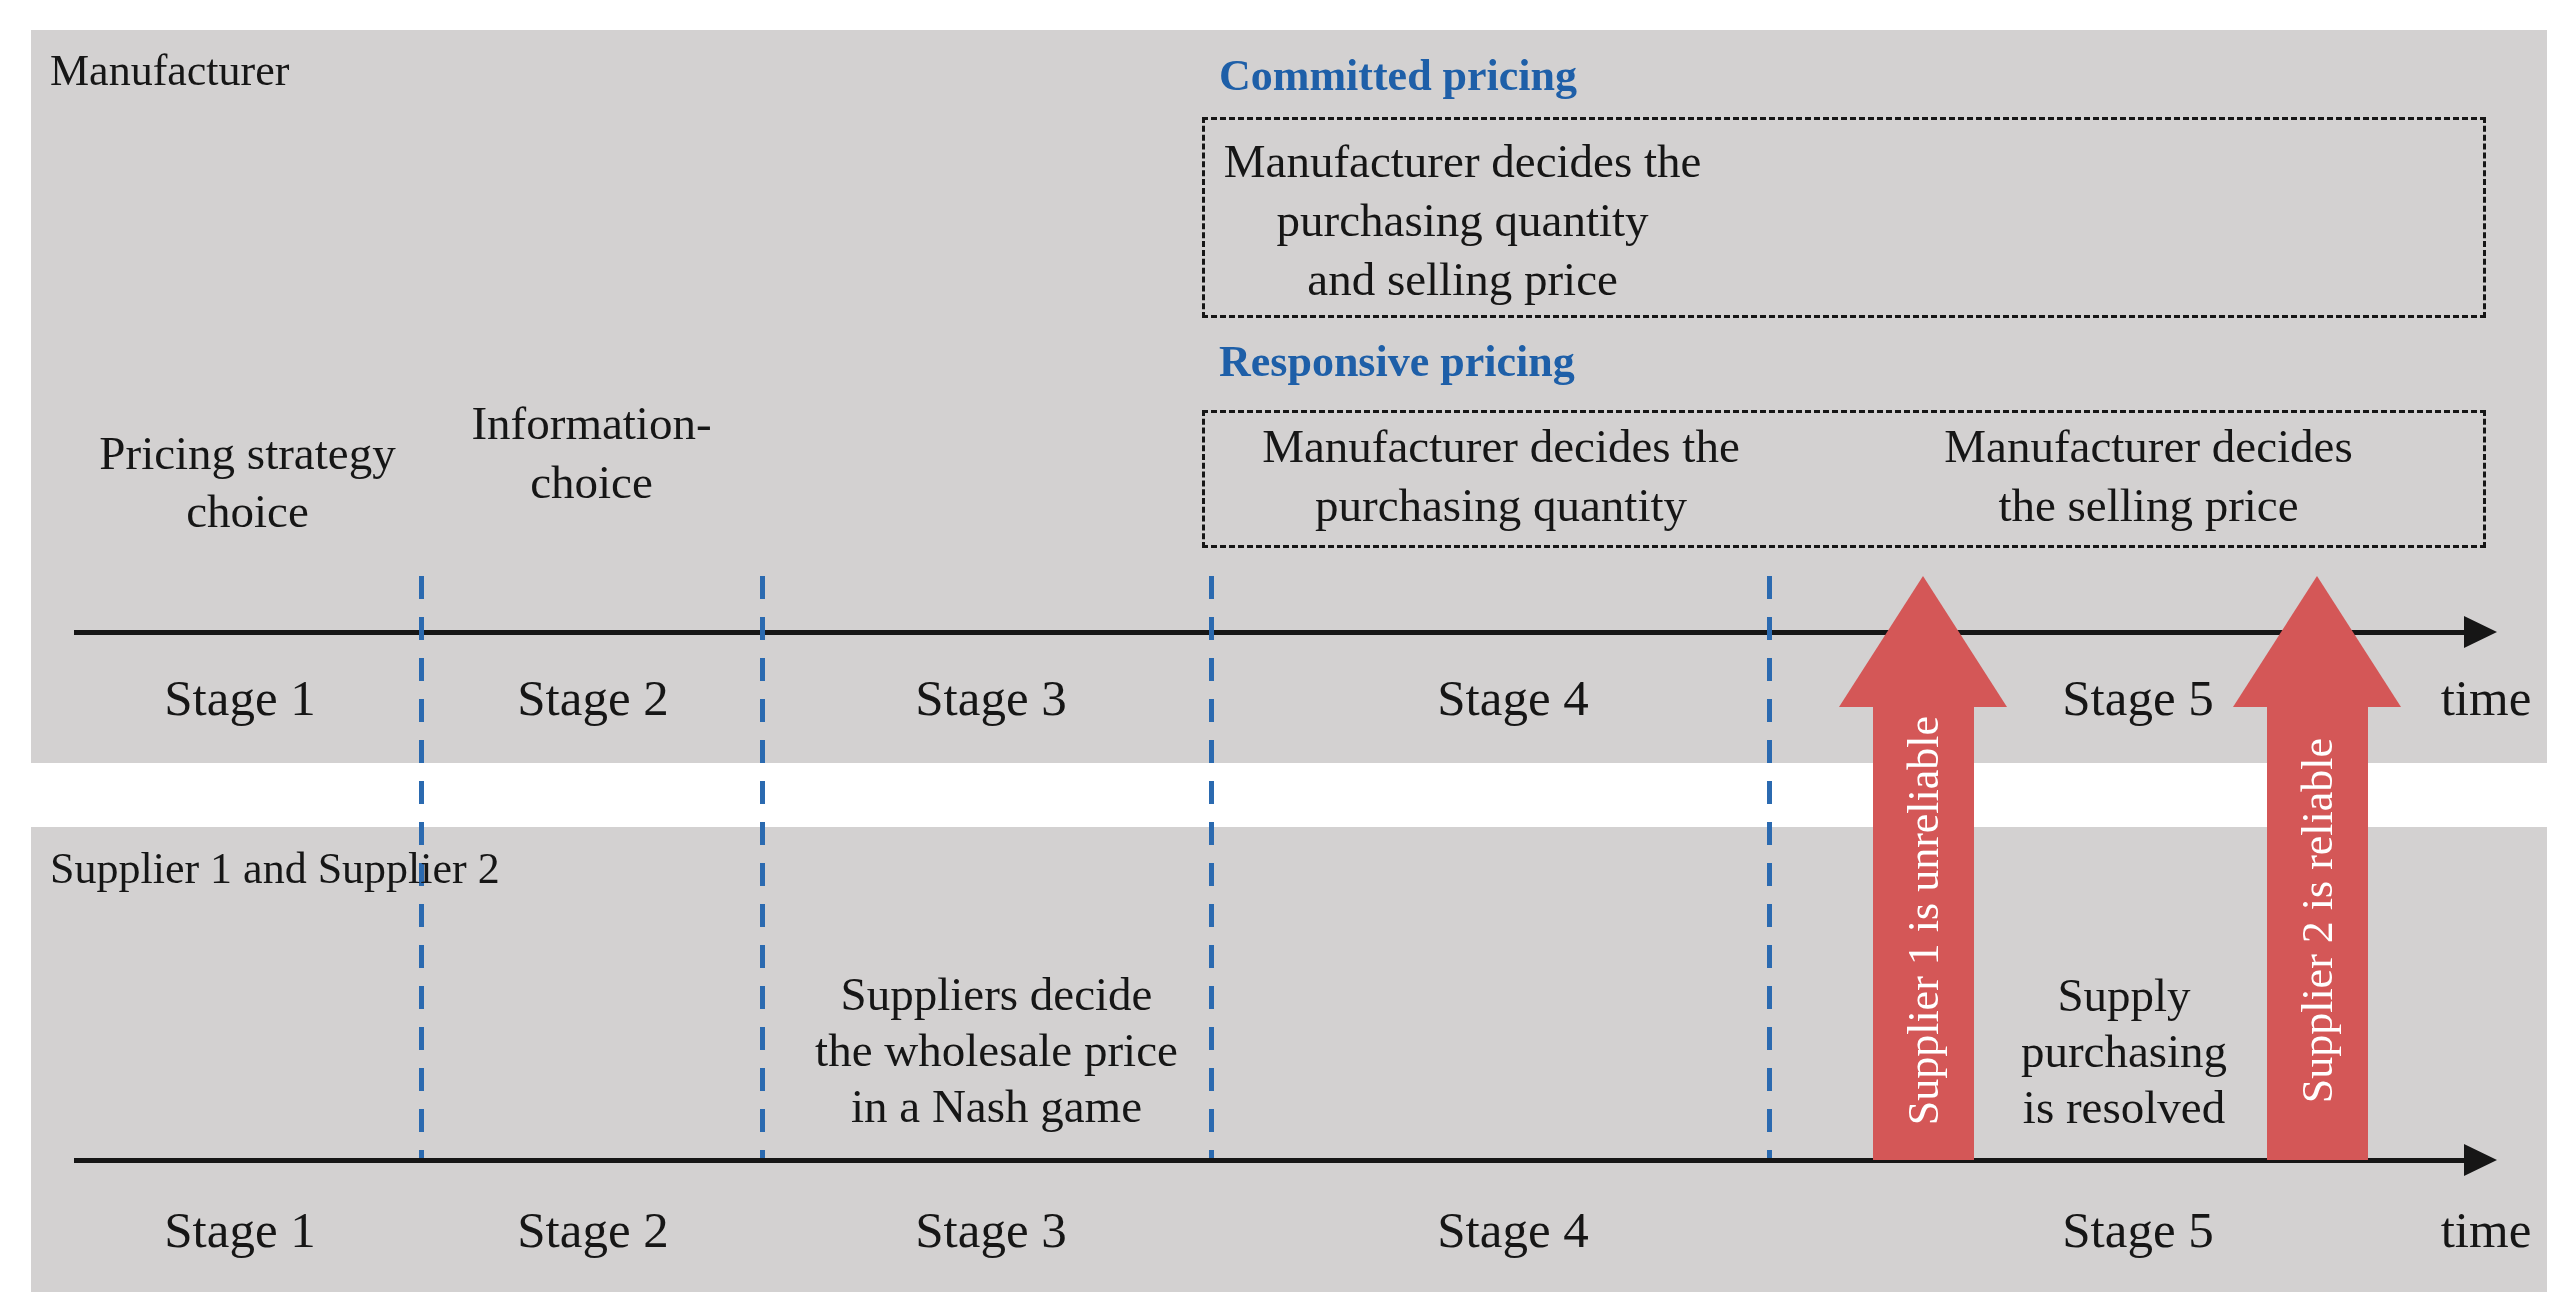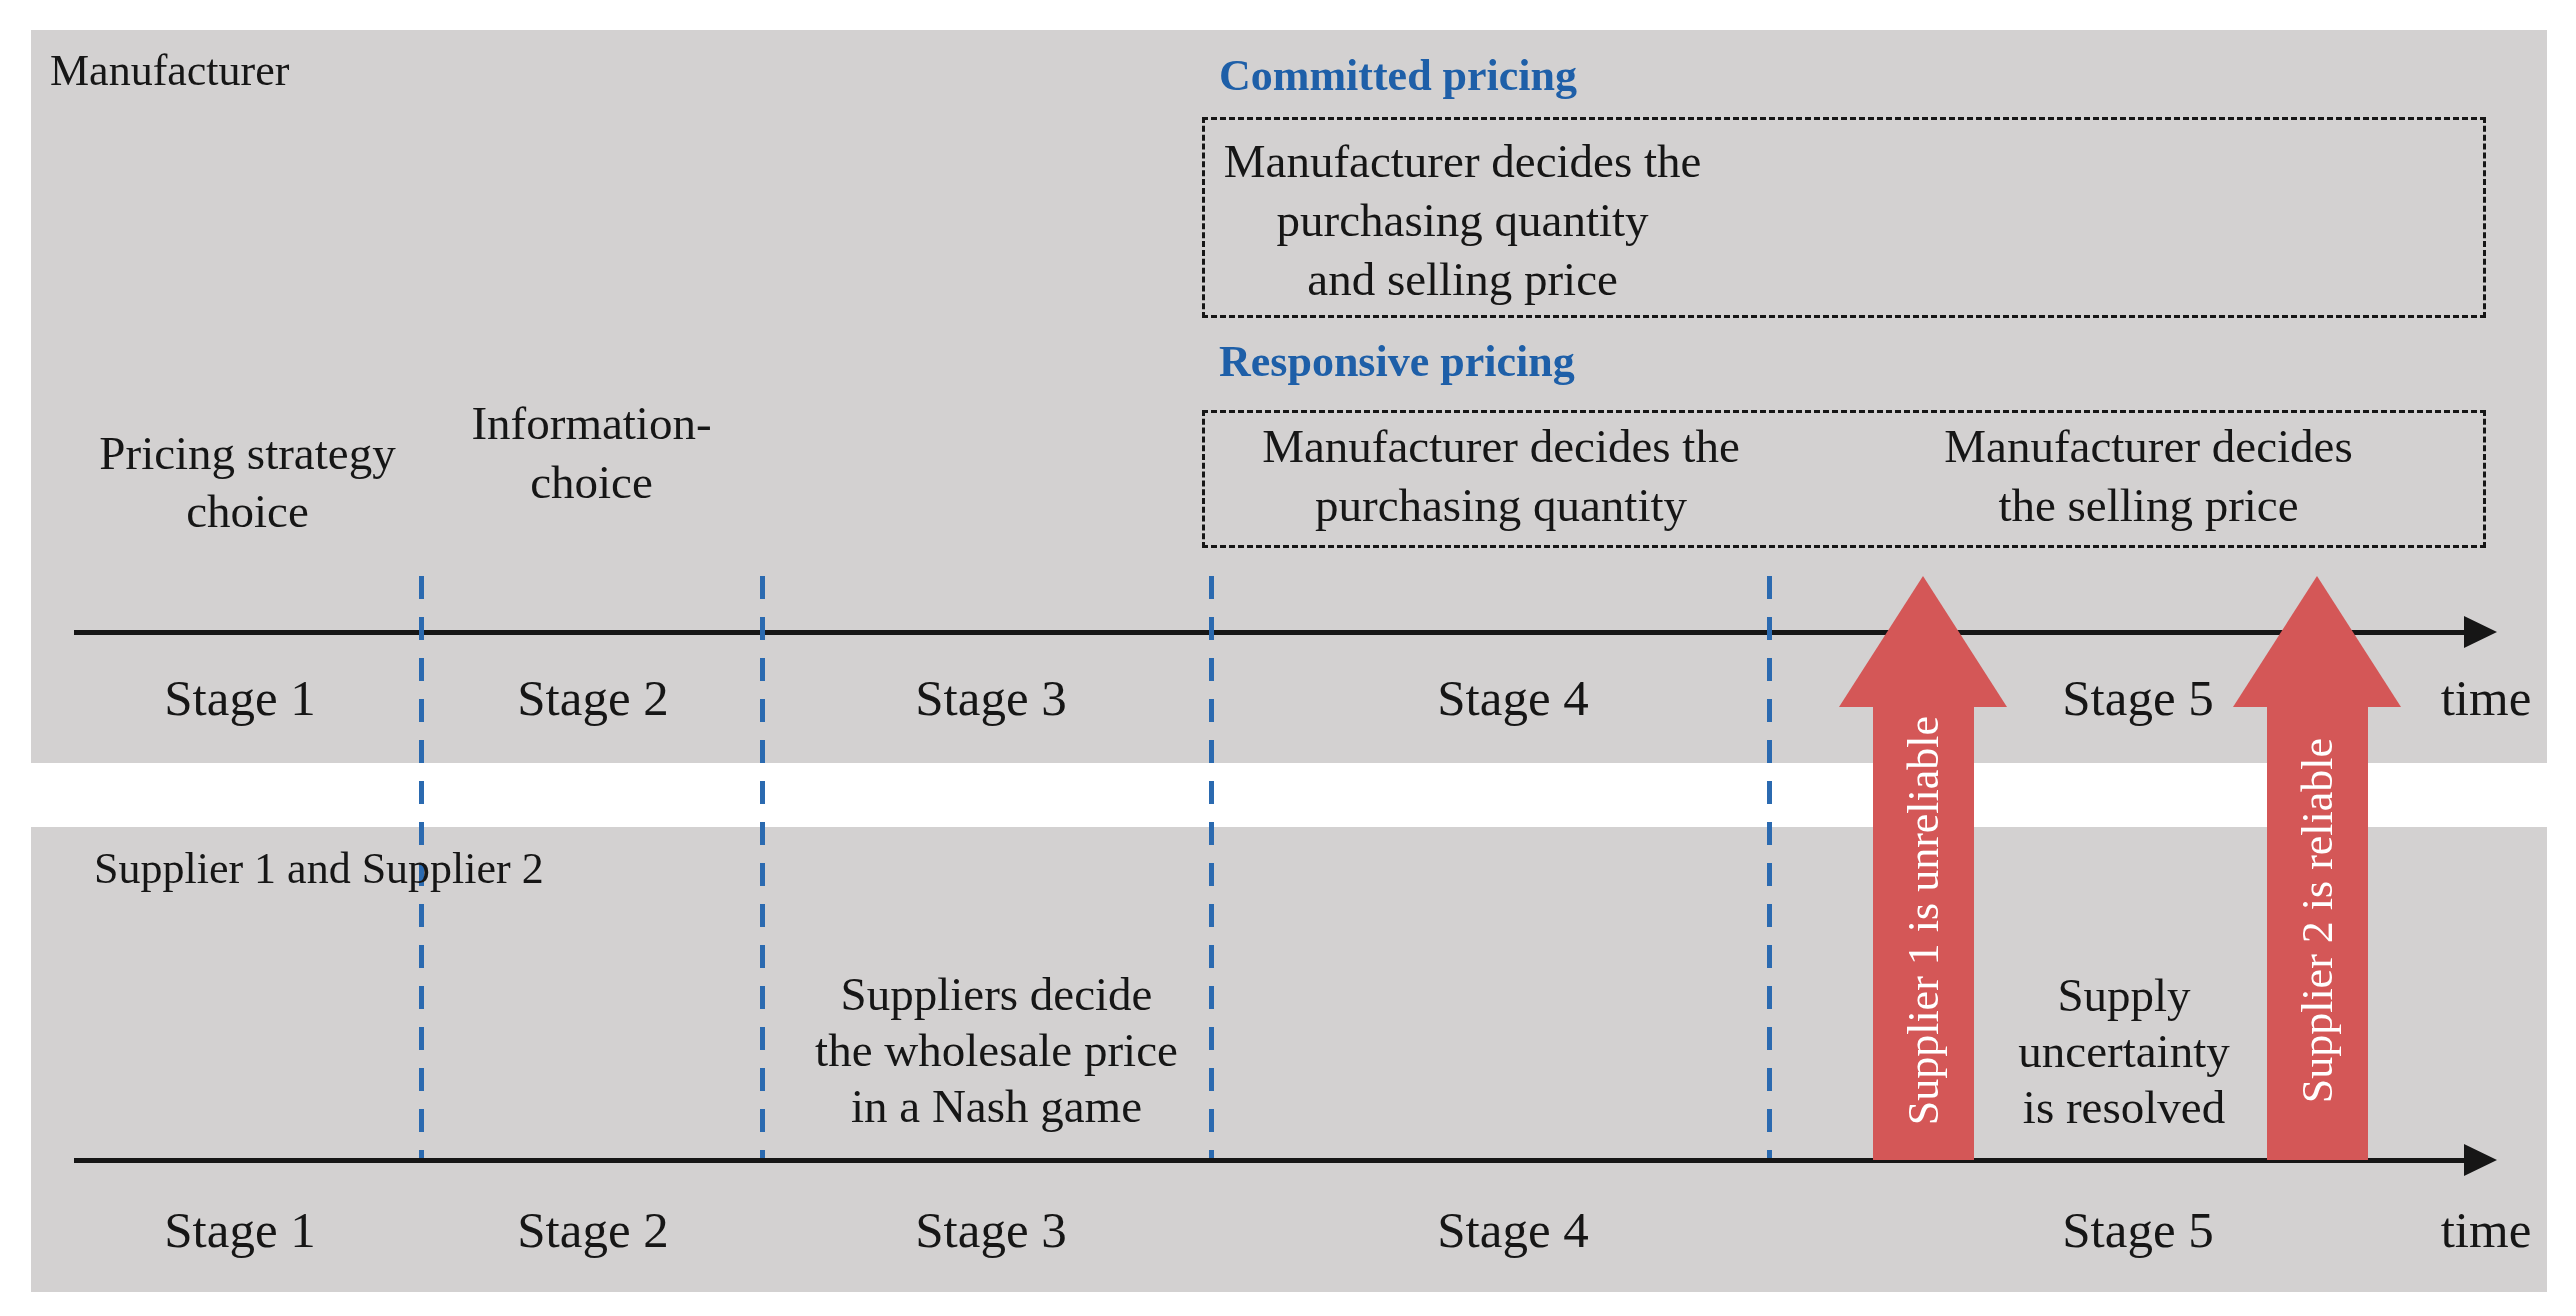--- a/index.html
+++ b/index.html
@@ -98,31 +98,31 @@
   <div class="stage-label row-top" style="left:991px;">Stage 3</div>
   <div class="stage-label row-top" style="left:1513px;">Stage 4</div>
   <div class="stage-label row-top" style="left:2138px;">Stage 5</div>
   <div class="stage-label row-top" style="left:2486px;">time</div>
 
   <div class="vline" style="left:419px;"></div>
   <div class="vline" style="left:760px;"></div>
   <div class="vline" style="left:1209px;"></div>
   <div class="vline" style="left:1767px;"></div>
 
-  <div class="txt title" style="left:50px; top:841px;margin-left:44px;">Supplier 1 and Supplier 2</div>
+  <div class="txt title" style="left:50px; top:841px;">Supplier 1 and Supplier 2</div>
 
   <div class="txt center-block" style="left:745px; top:966px; width:503px; line-height:56px;">
     <div>Suppliers decide</div>
     <div>the wholesale price</div>
     <div>in a Nash game</div>
   </div>
 
   <div class="txt center-block" style="left:1911px; top:967px; width:426px; line-height:56px;">
     <div>Supply</div>
-    <div>uncertainty</div>
+    <div>purchasing</div>
     <div>is resolved</div>
   </div>
 
   <div class="timeline tl-bottom"></div>
   <div class="arrowhead ah-bottom"></div>
 
   <div class="stage-label row-bottom" style="left:240px;">Stage 1</div>
   <div class="stage-label row-bottom" style="left:593px;">Stage 2</div>
   <div class="stage-label row-bottom" style="left:991px;">Stage 3</div>
   <div class="stage-label row-bottom" style="left:1513px;">Stage 4</div>

